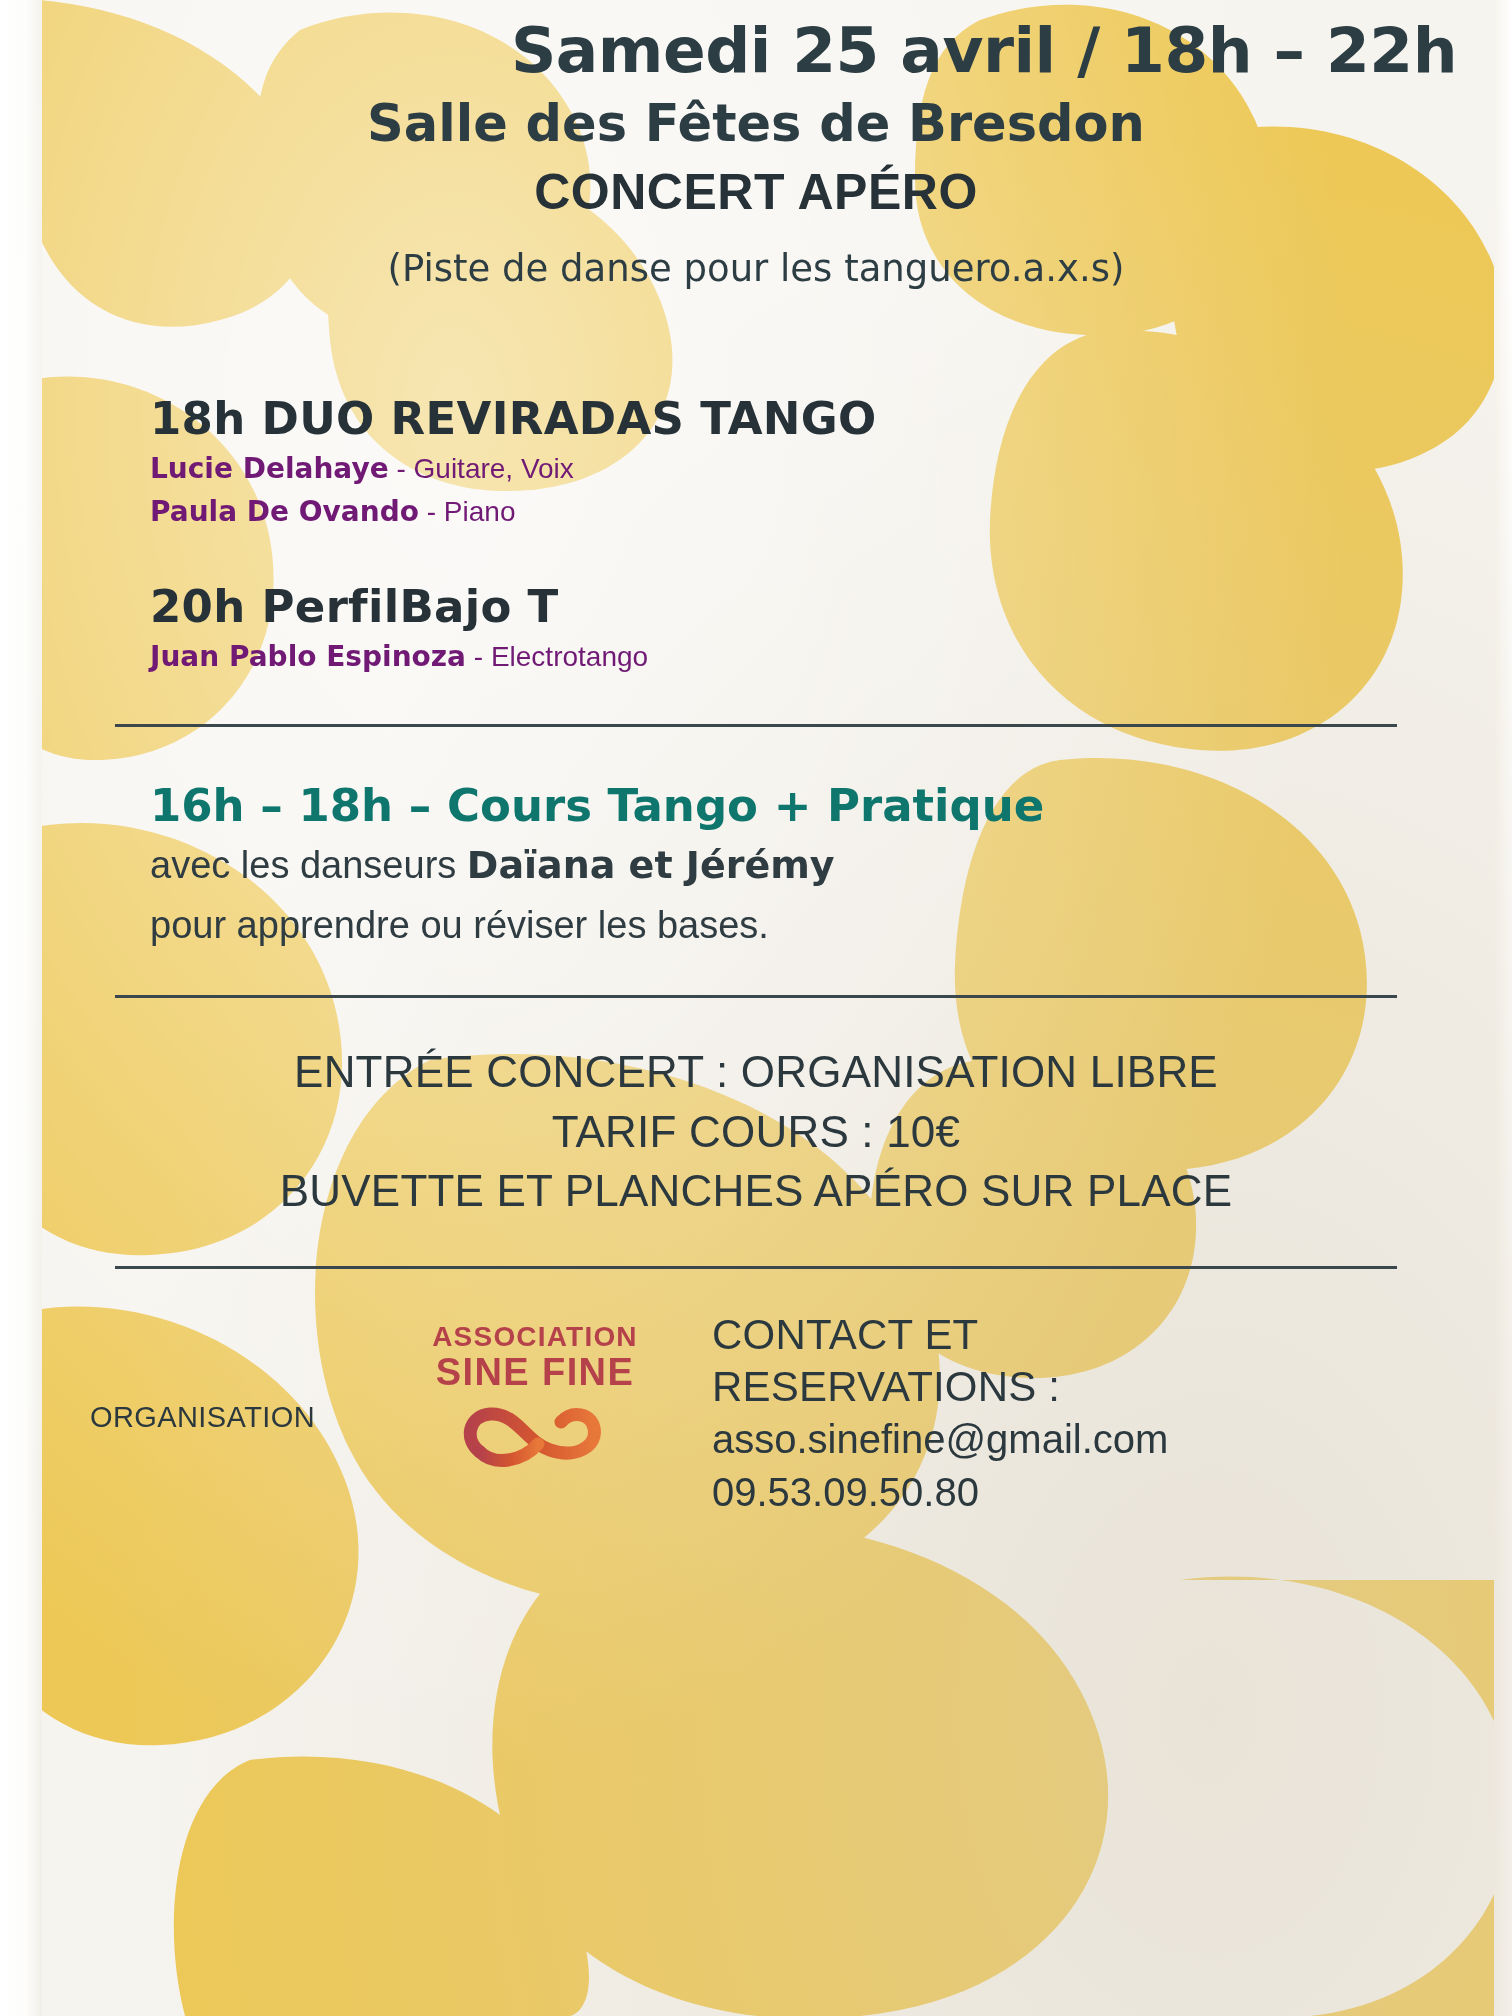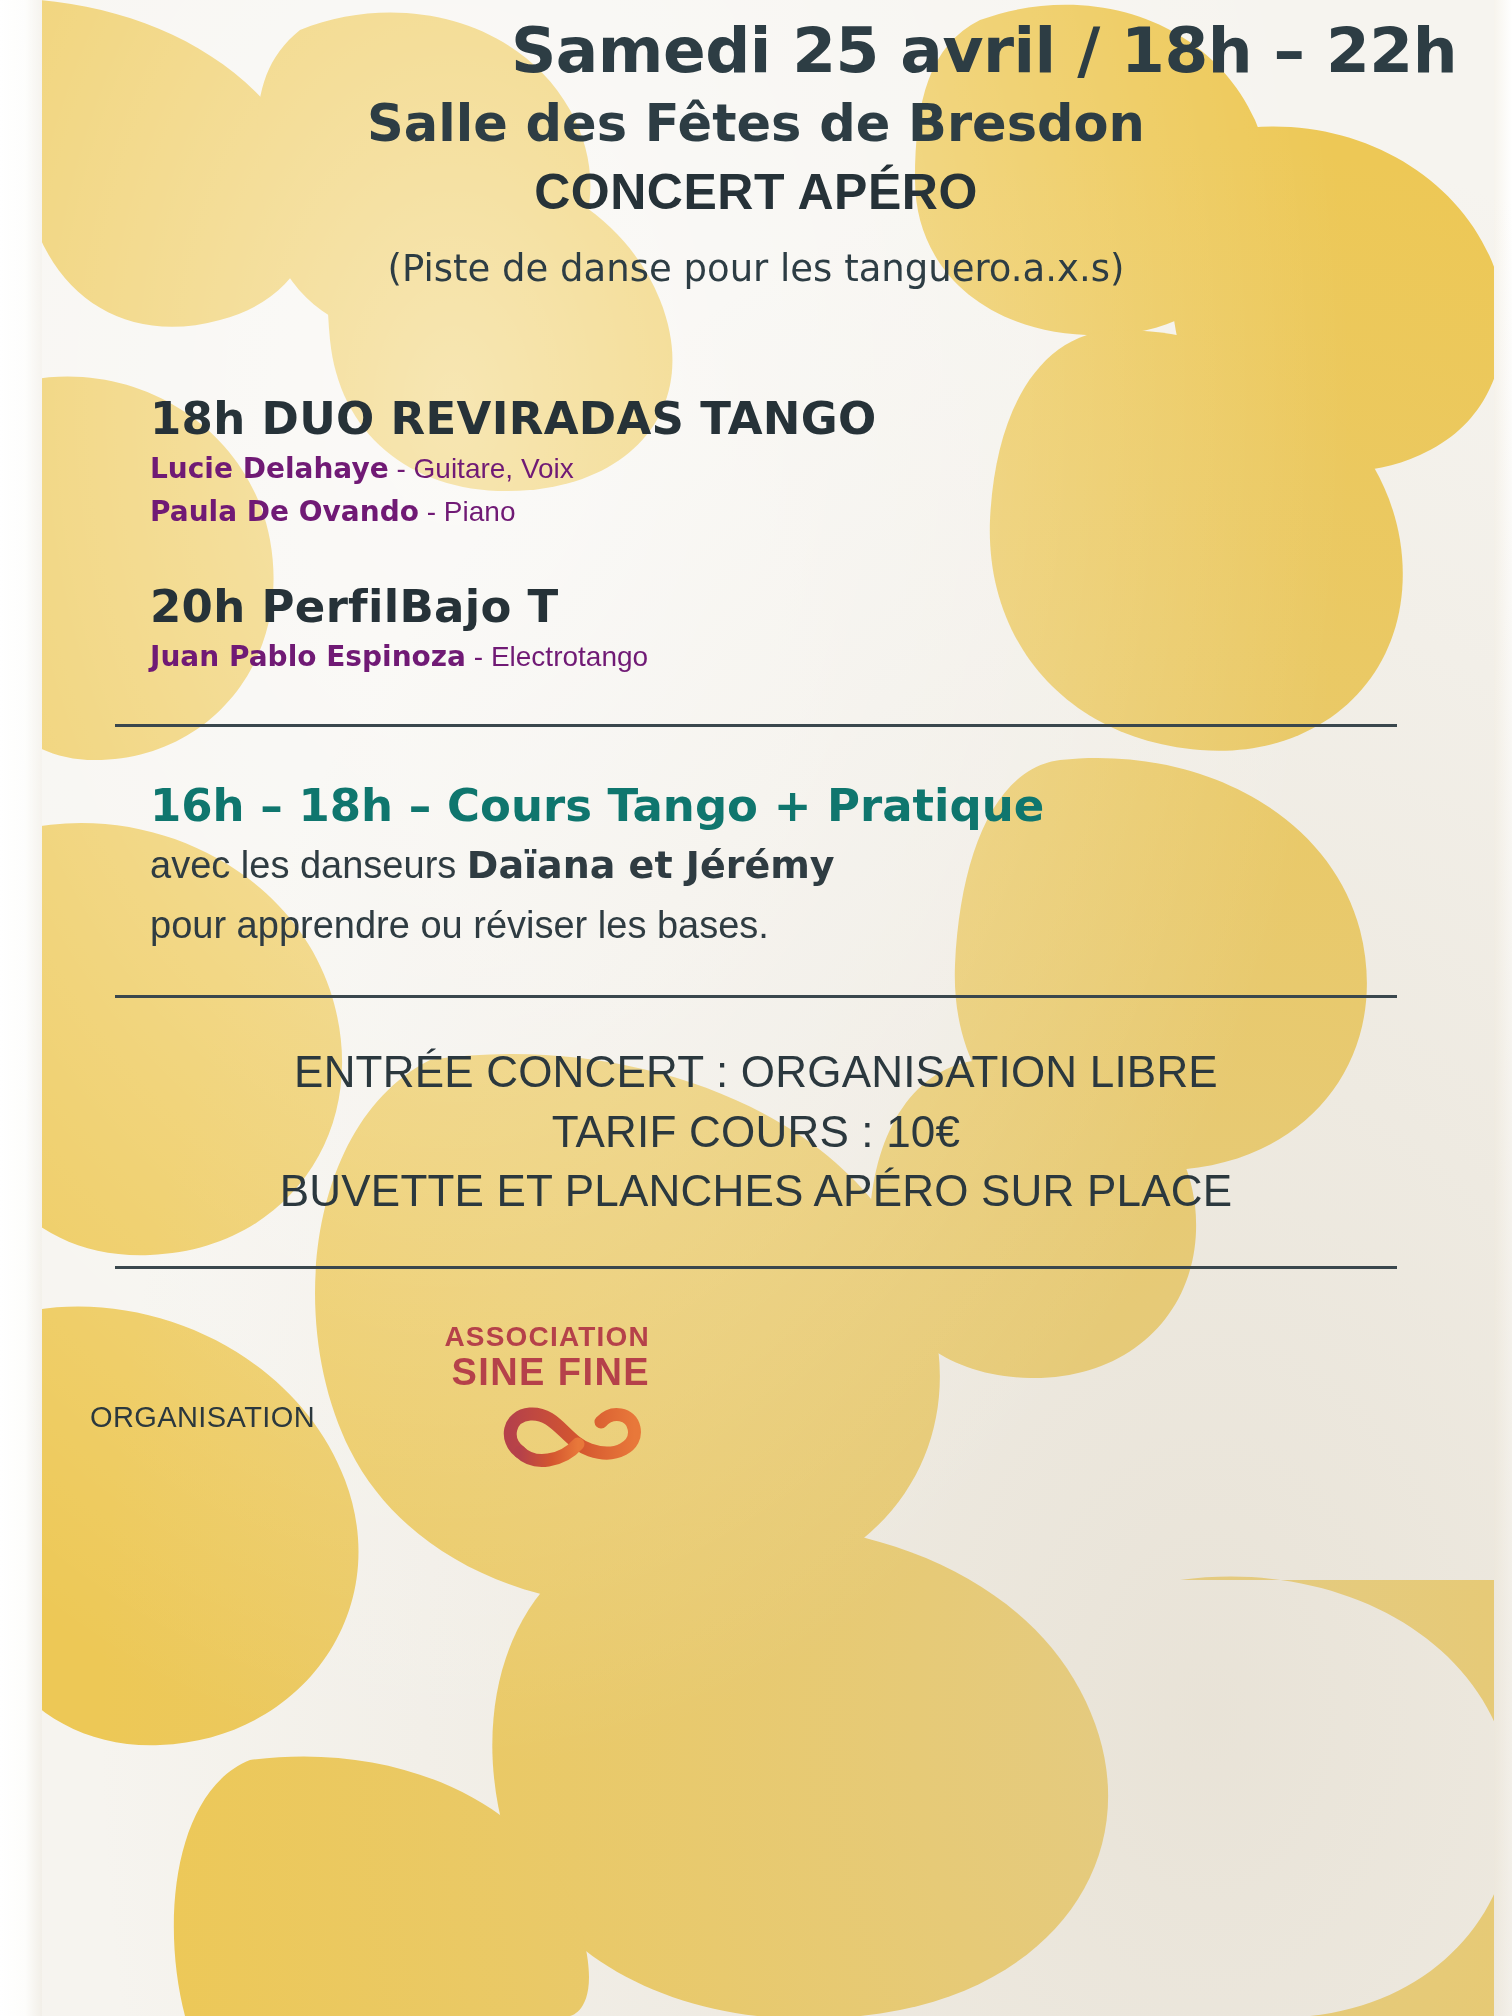--- a/index.html
+++ b/index.html
@@ -179,21 +179,21 @@
   .org-label {
     font-family: "Liberation Sans", sans-serif;
     font-size: 29px;
     color: #2b383e;
     margin-top: 92px;
     width: 330px;
     letter-spacing: 0.4px;
   }
   .logo {
     width: 230px;
-    text-align: right;
+    text-align: center;
     margin-top: 12px;
   }
   .logo-l1 {
     font-family: "Liberation Sans", sans-serif;
     font-weight: 700;
     font-size: 28px;
     letter-spacing: 1.2px;
     color: #b5414a;
   }
   .logo-l2 {
@@ -325,17 +325,23 @@
                 <stop offset="55%" stop-color="#d4562f"></stop>
                 <stop offset="100%" stop-color="#e8783a"></stop>
               </linearGradient>
             </defs>
             <path d="M20 52 C 4 40, 8 16, 30 14 C 56 12, 66 42, 90 50 C 116 59, 138 46, 134 28 C 131 13, 112 10, 101 22" fill="none" stroke="url(#infGrad)" stroke-width="13" stroke-linecap="round"></path>
             <path d="M20 52 C 34 66, 62 62, 78 44" fill="none" stroke="url(#infGrad)" stroke-width="13" stroke-linecap="round"></path>
           </svg>
         </div>
       </div>
 
+      <div class="contact">
+        <div class="contact-head">CONTACT ET</div>
+        <div class="contact-head">RESERVATIONS :</div>
+        <div class="contact-line">asso.sinefine@gmail.com</div>
+        <div class="contact-line">09.53.09.50.80</div>
+      </div>
 
     </div>
 
   </div>
 </div>
 
 </body></html>

